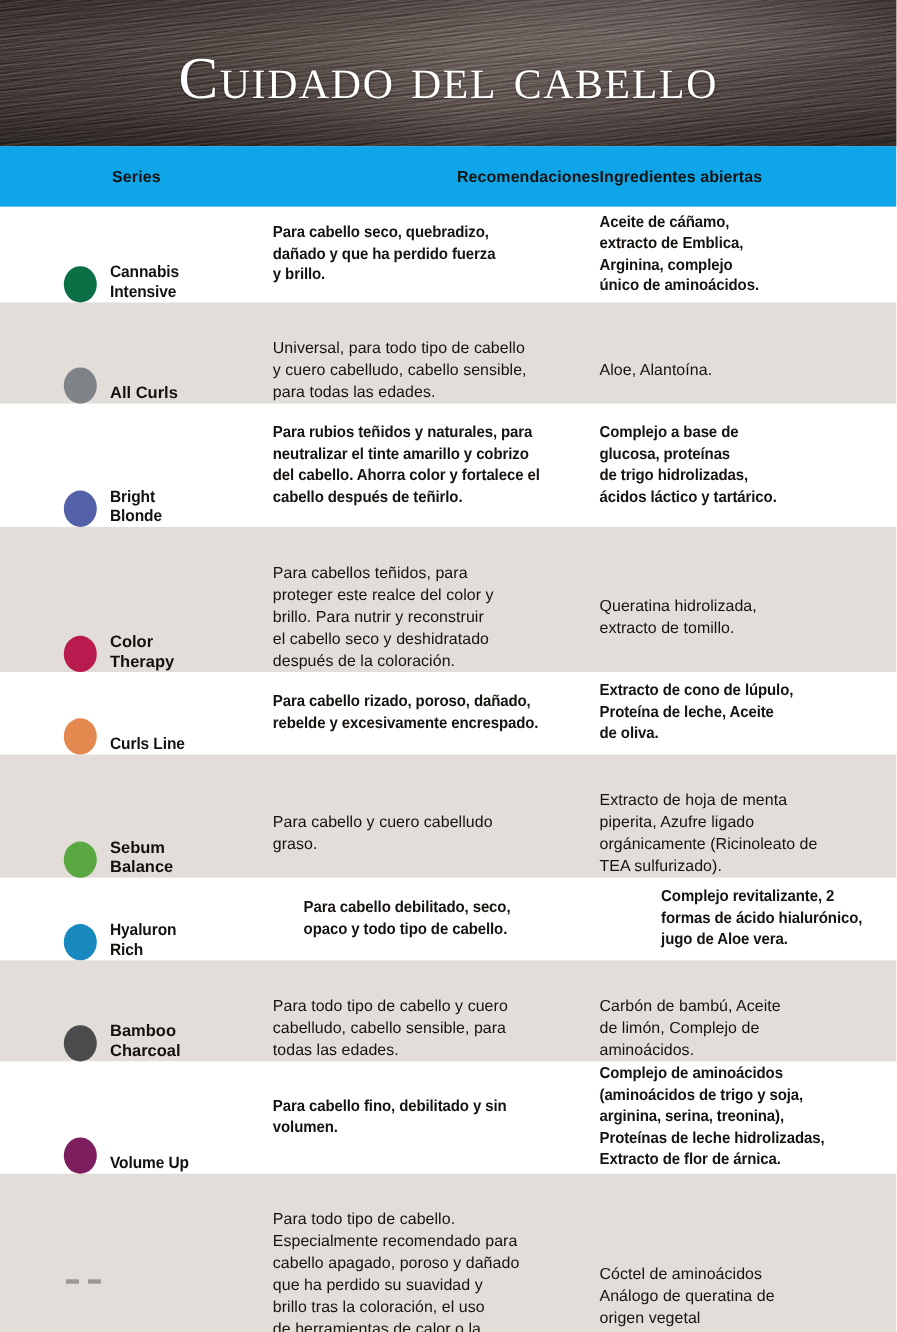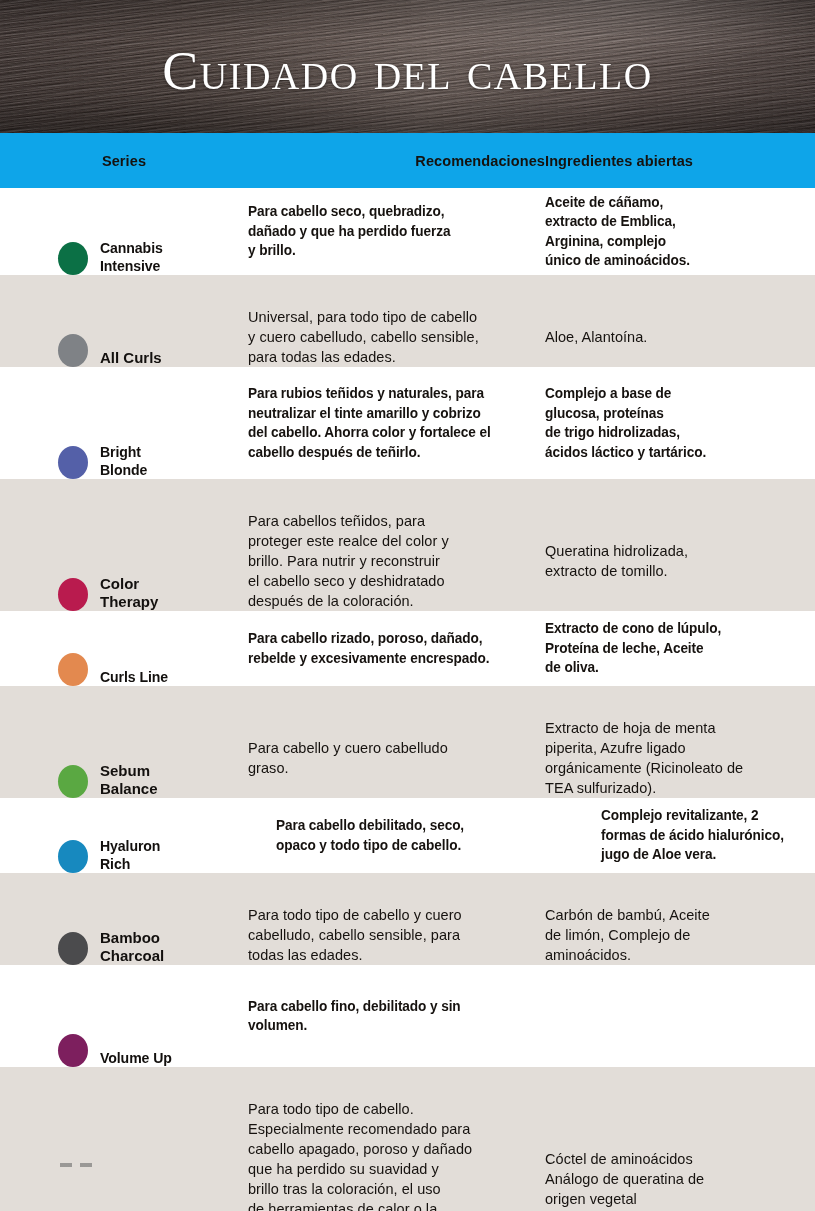--- a/index.html
+++ b/index.html
@@ -286,20 +286,23 @@
           </div>
         </div>
         <div class="row cond" style="min-height: 102px;">
           <div class="c-series">
             <span class="dot" style="background: rgb(125, 31, 94);"></span>
             <span class="series-name">Volume Up</span>
           </div>
           <div class="c-reco">
             <span class="body-txt">Para cabello fino, debilitado y sin<br>volumen.</span>
           </div>
+          <div class="c-ing">
+            <span class="body-txt">Complejo de aminoácidos<br>(aminoácidos de trigo y soja,<br>arginina, serina, treonina),<br>Proteínas de leche hidrolizadas,<br>Extracto de flor de árnica.</span>
+          </div>
         </div>
         <div class="row reg alt" style="min-height: 188px;">
           <div class="c-series">
             <span class="dot" style="background: rgb(138, 106, 85);"></span>
             <span class="series-name">Hair Intensive</span>
           </div>
           <div class="c-reco">
             <span class="body-txt">Para todo tipo de cabello.<br>Especialmente recomendado para<br>cabello apagado, poroso y dañado<br>que ha perdido su suavidad y<br>brillo tras la coloración, el uso<br>de herramientas de calor o la<br>exposición a factores ambientales.<br>Recomendado para cabello<br>quebradizo y puntas abiertas.</span>
           </div>
           <div class="c-ing">

